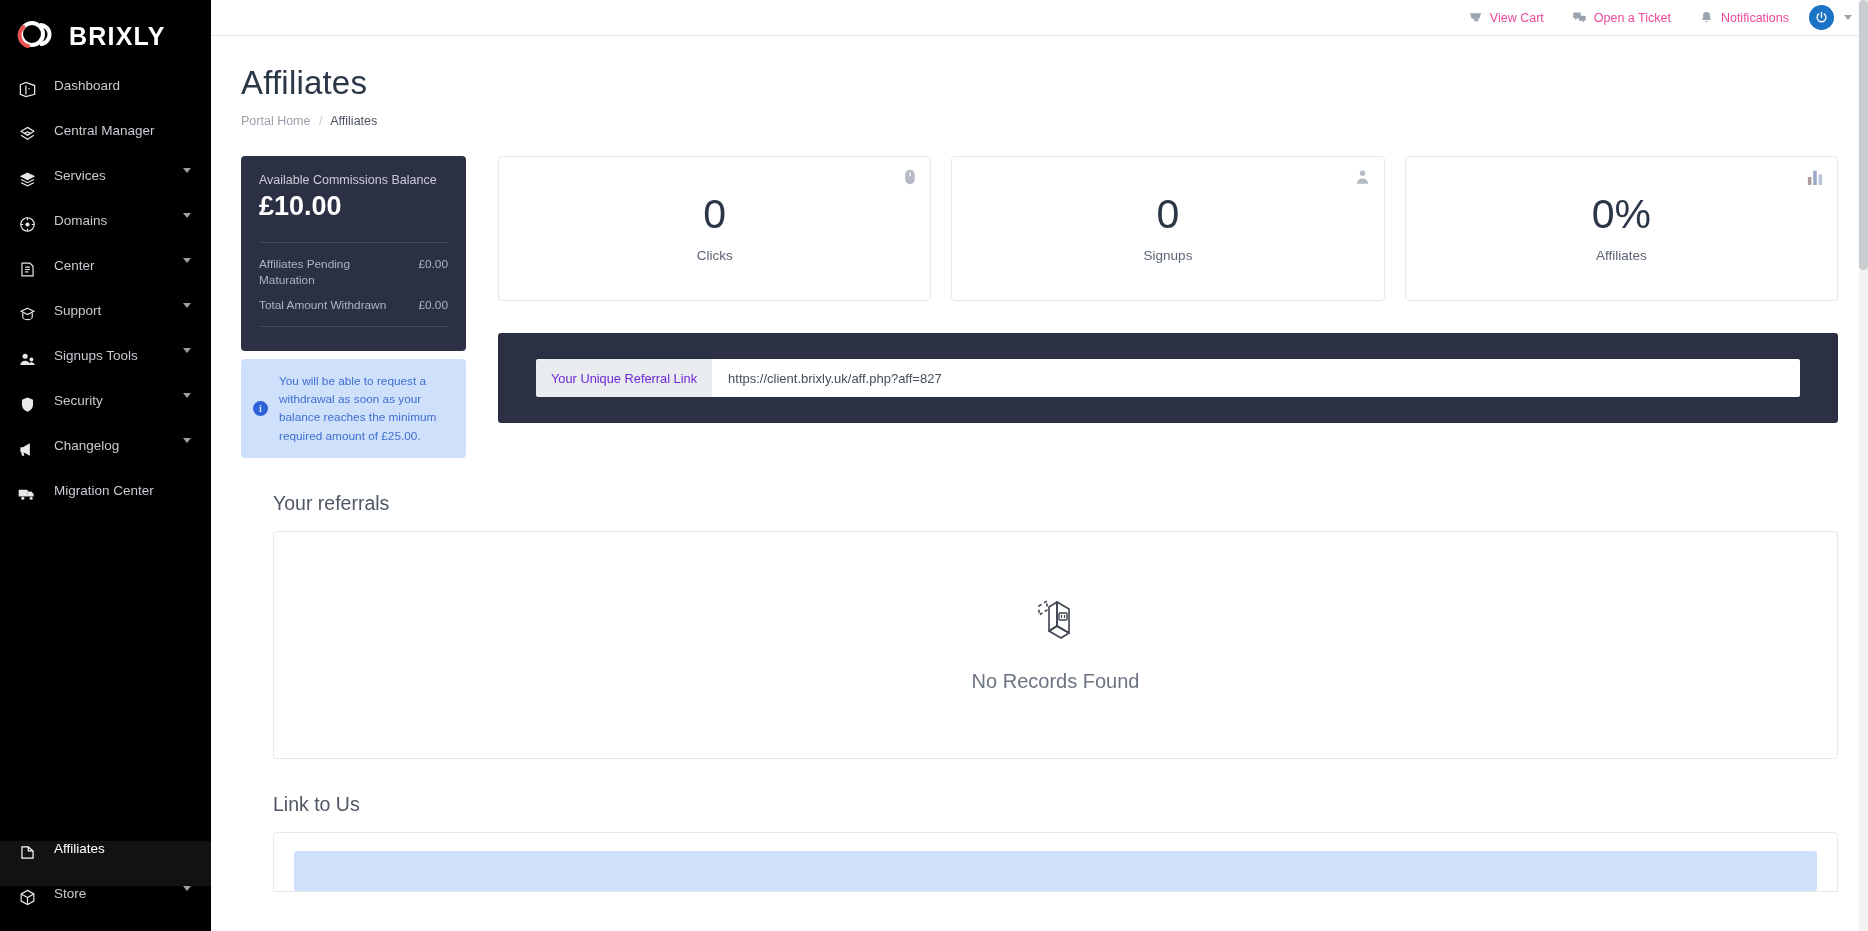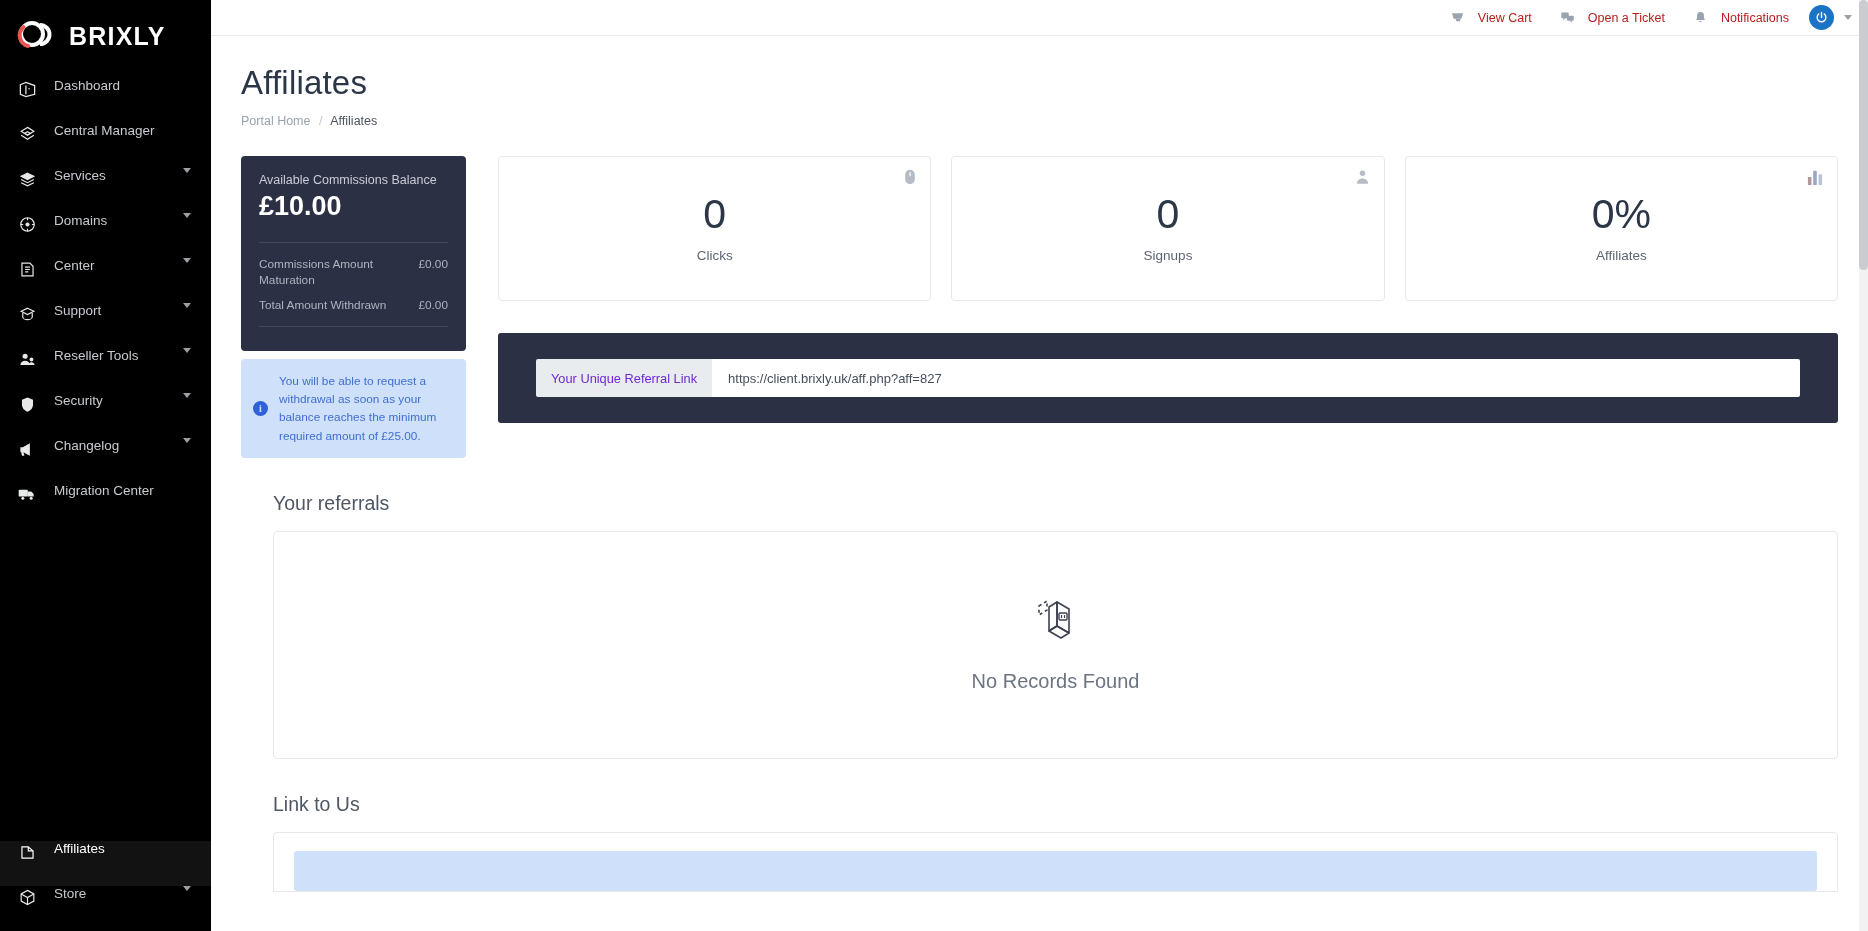--- a/index.html
+++ b/index.html
@@ -55,22 +55,22 @@
   .main {
     flex: 1; height: 931px; background: #ffffff;
     overflow: hidden; position: relative;
   }
   .topbar {
     height: 36px; border-bottom: 1px solid #e8eaed;
     display: flex; align-items: center; justify-content: flex-end;
     padding-right: 10px; gap: 0px;
   }
   .top-link {
-    display: flex; align-items: center; gap: 13px;
-    font-size: 12.5px; color: #b91c1c; cursor: pointer;
+    display: flex; align-items: center; gap: 7px;
+    font-size: 12.5px; color: #ec4899; cursor: pointer;
     padding: 0 14px;
   }
   .top-link .ti { color: #9aa4b0; display: flex; }
   .power-btn {
     width: 25px; height: 25px; border-radius: 50%;
     background: #1a73c4; color: #fff;
     display: flex; align-items: center; justify-content: center;
     margin: 0 10px 0 6px; cursor: pointer;
   }
   .top-caret {
@@ -280,21 +280,21 @@
 
       <div class="nav-item">
         <span class="nav-ico">
           <svg width="19" height="19" viewBox="0 0 24 24" fill="#e6e8ea">
             <circle cx="9" cy="8" r="3.2"></circle>
               <path d="M3 19c0-3.3 2.7-5.5 6-5.5s6 2.2 6 5.5z"></path>
             <circle cx="17" cy="12" r="2.4"></circle>
               <path d="M13 19c.4-2.4 2-3.6 4-3.6s3.6 1.2 4 3.6z"></path>
           </svg>
         </span>
-        <span class="nav-label">Reseller Tools</span>
+        <span class="nav-label">Signups Tools</span>
         <span class="caret"></span>
       </div>
 
       <div class="nav-item">
         <span class="nav-ico">
           <svg width="19" height="19" viewBox="0 0 24 24" fill="#e6e8ea">
             <path d="M12 3l7 3v6c0 4.2-2.9 7.6-7 9-4.1-1.4-7-4.8-7-9V6z"></path>
           </svg>
         </span>
         <span class="nav-label">Security</span>
@@ -402,21 +402,21 @@
       </div>
 
       <div class="row">
 
         <div class="col-left">
           <div class="balance-card">
             <div class="bal-label">Available Commissions Balance</div>
             <div class="bal-amount">£10.00</div>
             <div class="bal-divider"></div>
             <div class="bal-row">
-              <span class="k">Commissions Amount Maturation</span>
+              <span class="k">Affiliates Pending Maturation</span>
               <span class="v">£0.00</span>
             </div>
             <div class="bal-row">
               <span class="k">Total Amount Withdrawn</span>
               <span class="v">£0.00</span>
             </div>
             <div class="bal-divider2"></div>
           </div>
 
           <div class="info-alert">

